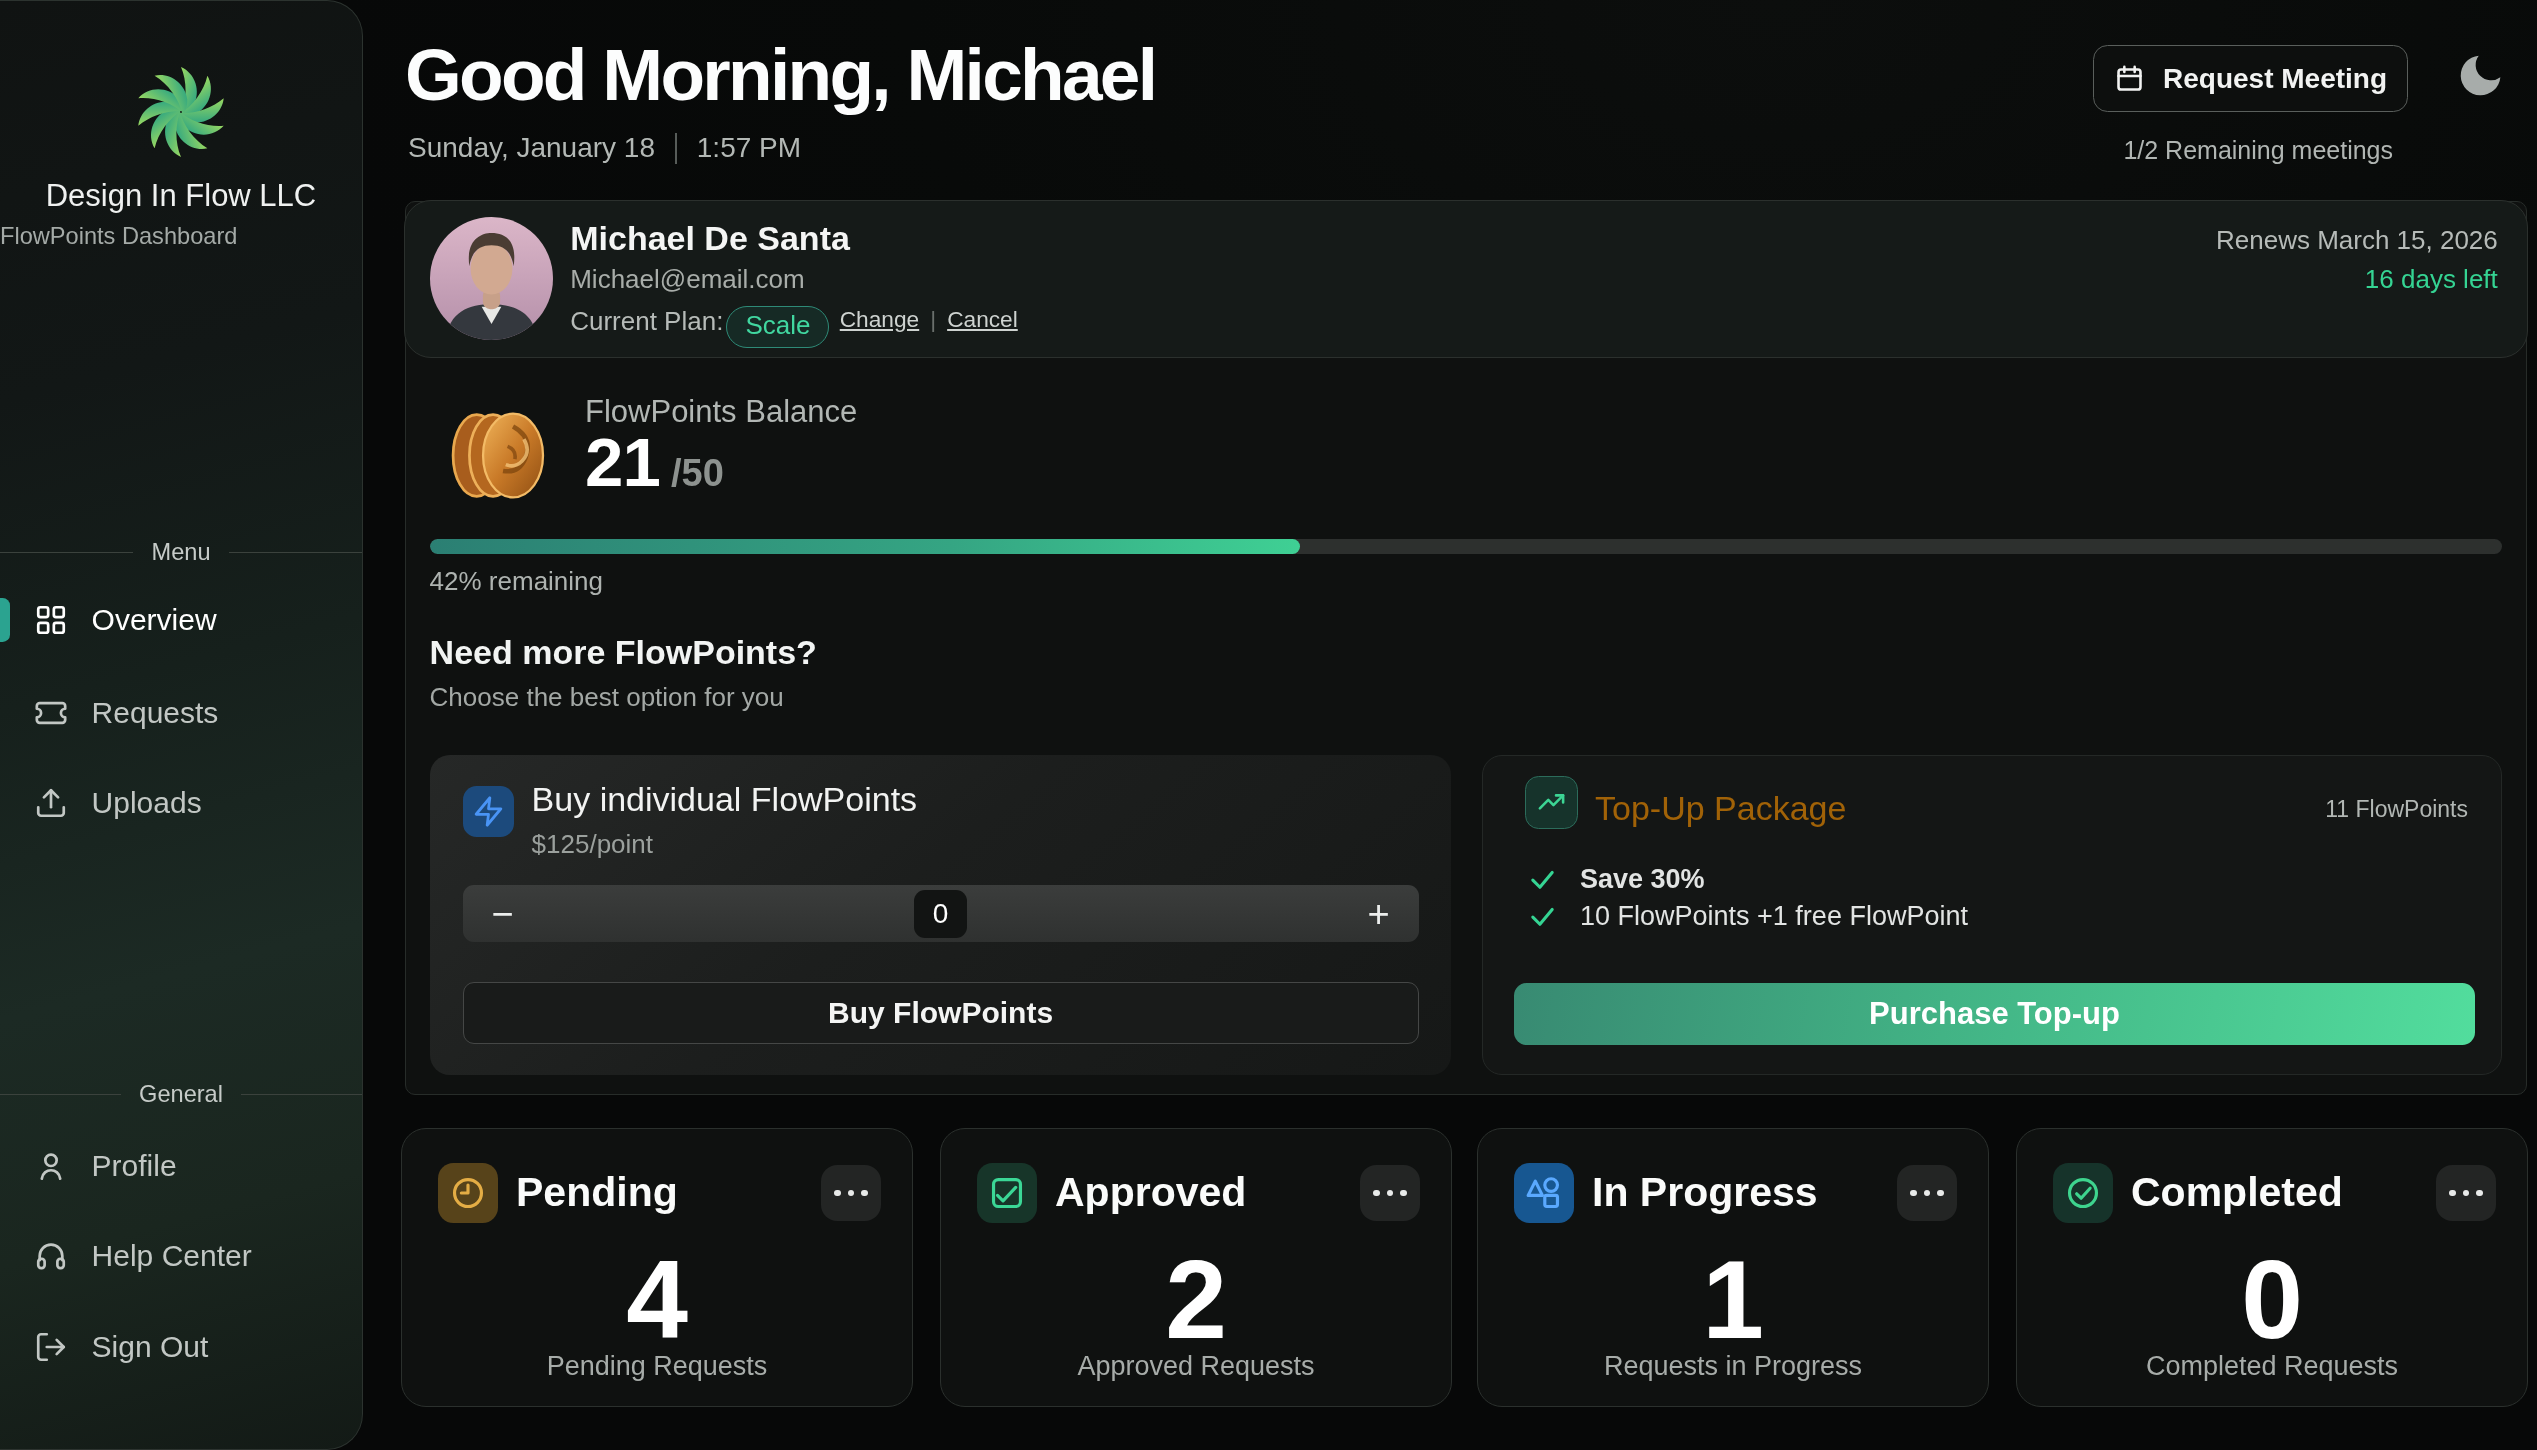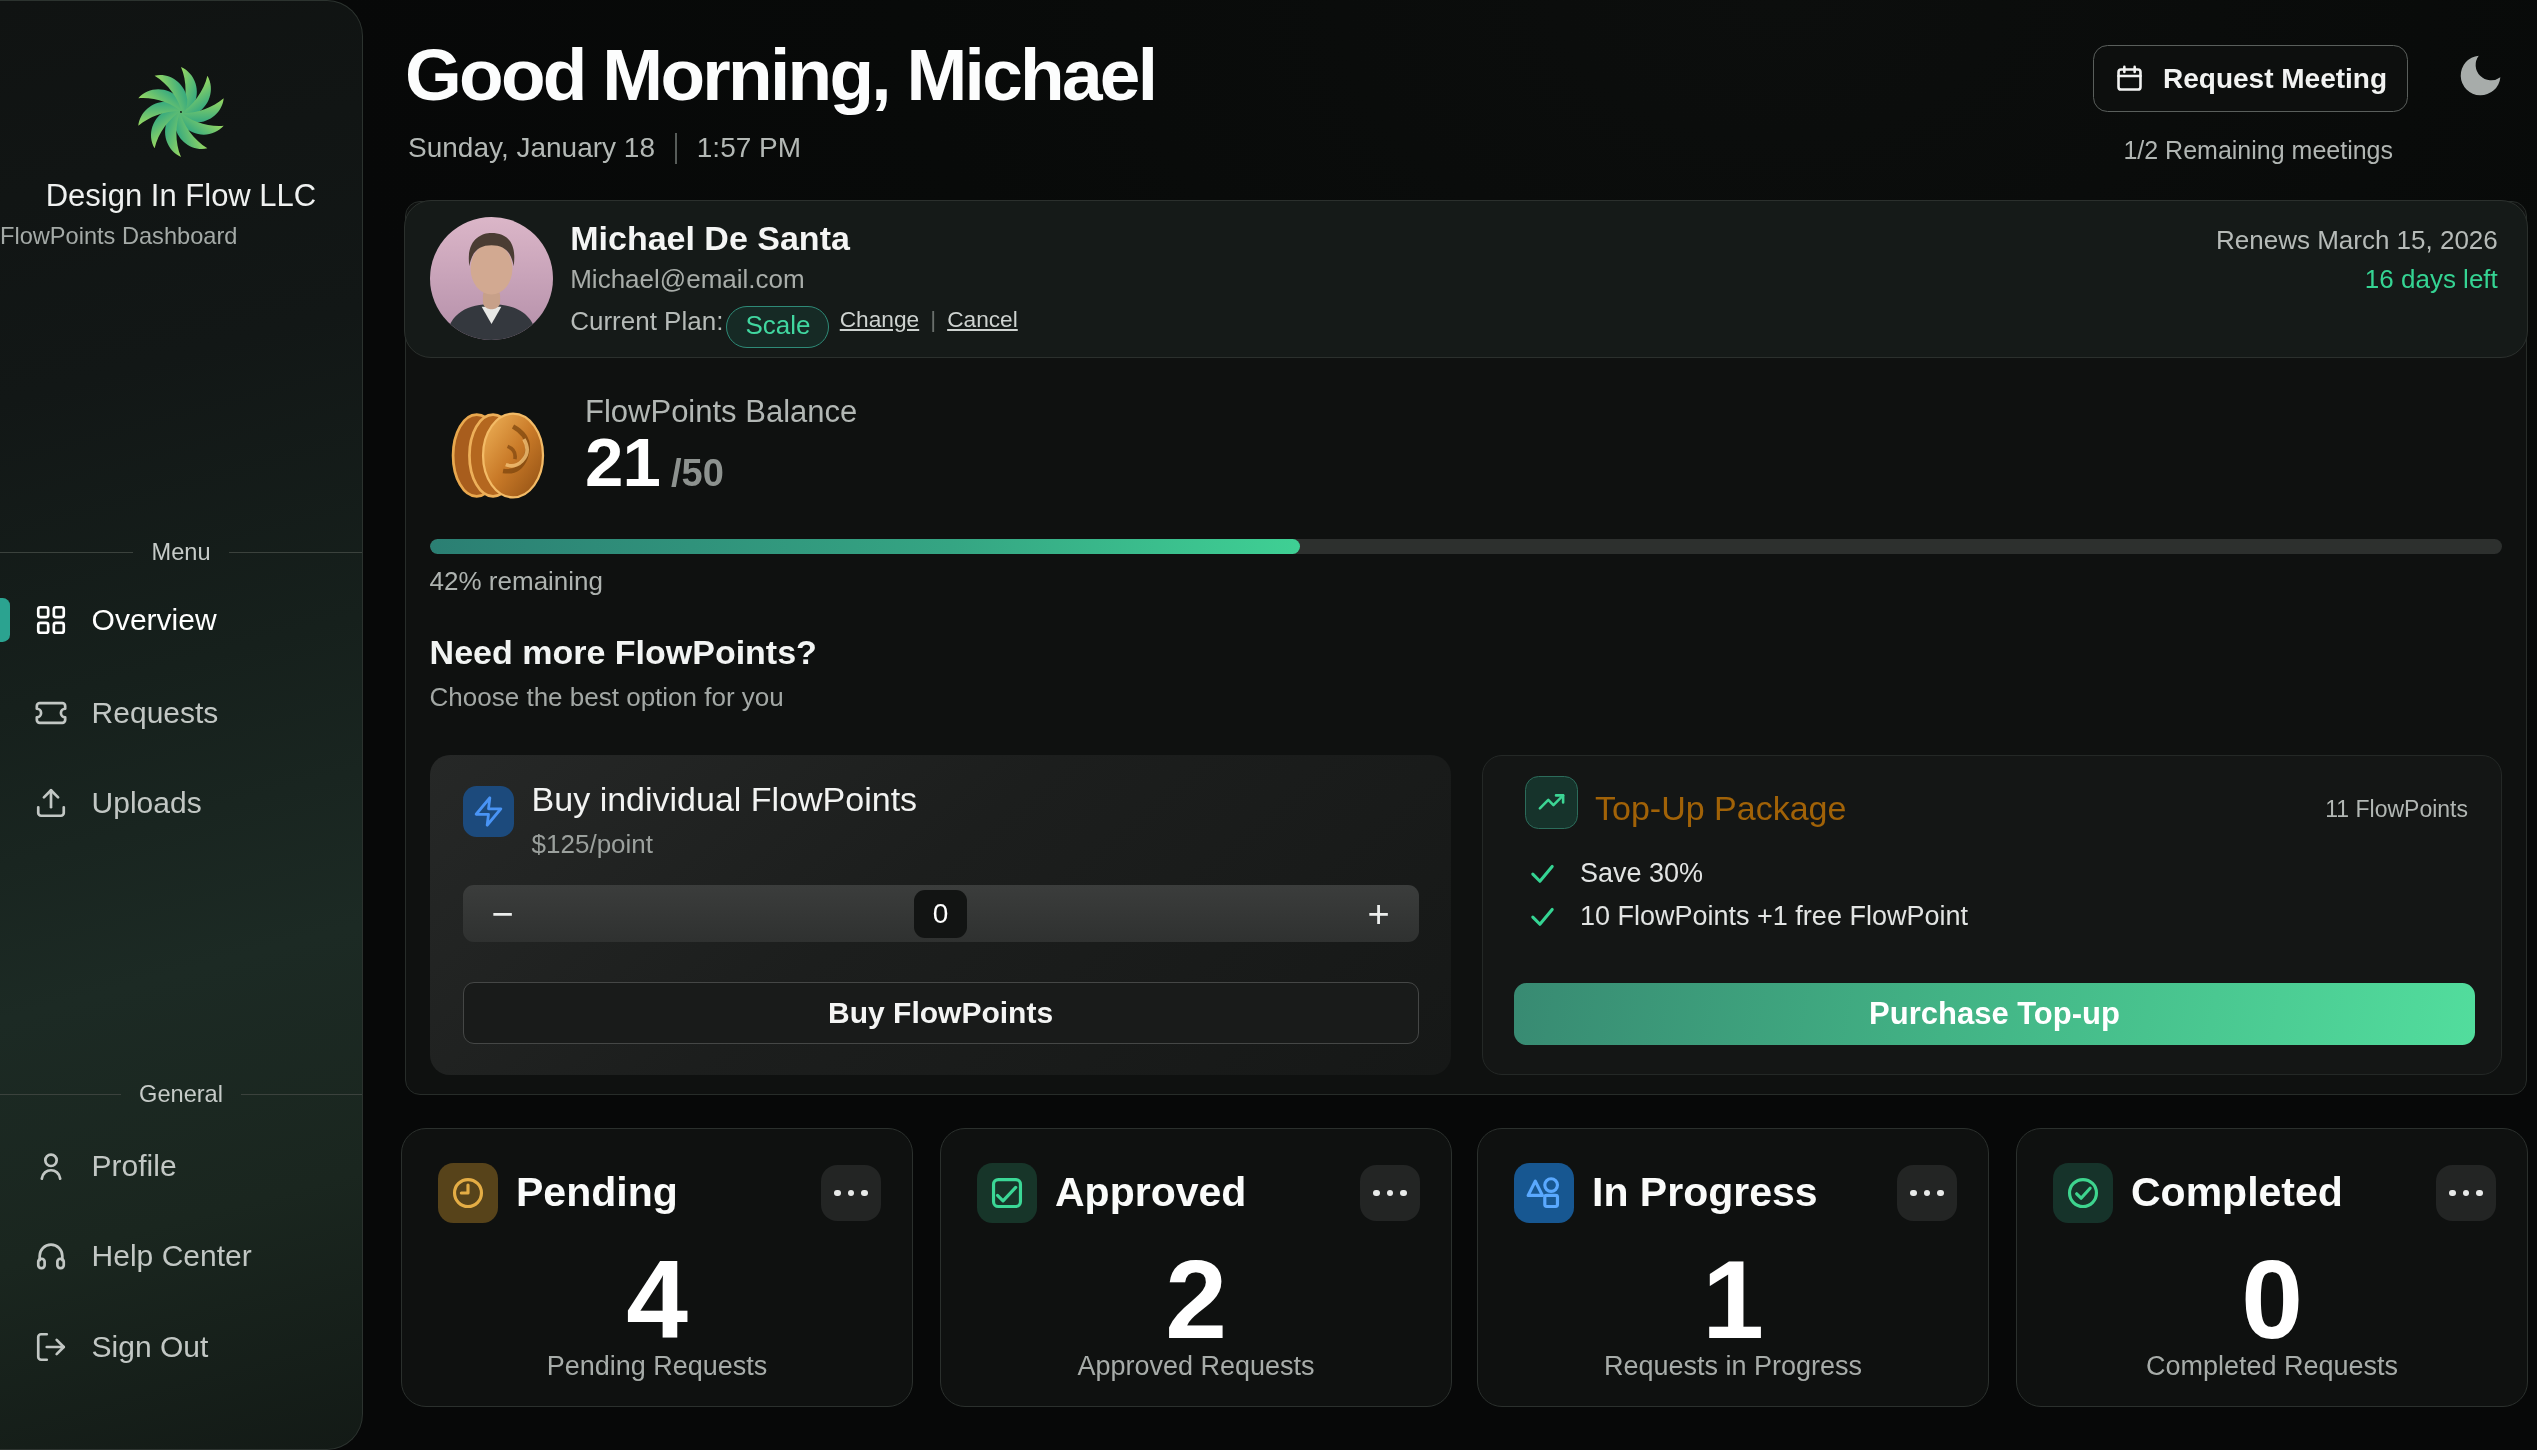--- a/index.html
+++ b/index.html
@@ -48,21 +48,21 @@
     display:flex; align-items:center; justify-content:center; gap:18px;
     font-family:inherit; font-size:28px; font-weight:600; color:#f2f3f2; cursor:pointer;
   }
   .request-btn svg { width:31px; height:31px; stroke:#f2f3f2; fill:none; stroke-width:2; stroke-linecap:round; }
   .moon-btn { position:absolute; left:2454px; top:49px; width:53px; height:53px; background:none; border:none; cursor:pointer; }
   .remaining { position:absolute; right:145px; top:136px; font-size:25px; color:#b1b6b3; }
 
   
   .main-card {
     position:absolute; left:405px; top:201px; width:2122px; height:894px;
-    background:#0f1110; border:1.8px solid #272c29; border-radius:15px;
+    background:#0f1110; border:1.8px solid #272c29; border-radius:10px;
   }
   .profile-card {
     position:absolute; left:-1.8px; top:-1.8px; right:-1.8px; height:158px;
     background:#151a18; border:1.8px solid #2b302d; border-radius:27px;
   }
   .avatar { position:absolute; left:25px; top:15.4px; width:123px; height:123px; border-radius:50%; overflow:hidden; }
   .p-name  { position:absolute; left:165px; top:18px; font-size:34px; font-weight:600; color:#f4f5f4; }
   .p-email { position:absolute; left:165px; top:63px; font-size:26px; color:#a8ada9; }
   .p-plan  { position:absolute; left:165px; top:105px; display:flex; align-items:flex-start; gap:3px; font-size:26px; color:#b6bbb8; }
   .badge {
@@ -118,21 +118,21 @@
   }
   .topup-icon {
     position:absolute; left:42px; top:20px; width:53px; height:53px; border-radius:13.6px;
     background:#16332b; border:1.8px solid #2c6c5b; display:flex; align-items:center; justify-content:center;
   }
   .topup-icon svg { width:31px; height:31px; stroke:#3cd594; fill:none; stroke-width:2; stroke-linecap:round; stroke-linejoin:round; }
   .topup-title { position:absolute; left:112px; top:33px; font-size:34px; color:#a16207; }
   .topup-points { position:absolute; right:33px; top:40px; font-size:23px; color:#b2b7b4; }
   .feat { position:absolute; left:44px; display:flex; align-items:center; gap:22px; font-size:27px; color:#e2e4e3; }
   .feat svg { width:31px; height:31px; stroke:#35d493; fill:none; stroke-width:2.4; stroke-linecap:round; stroke-linejoin:round; }
-  .feat-1 { top:102px; } .feat-2 { top:145px; }
+  .feat-1 { top:108px;font-weight:bold; } .feat-2 { top:145px; }
   .topup-btn {
     position:absolute; left:31px; top:227px; width:961px; height:62px; border-radius:12.7px; border:none;
     background:linear-gradient(100deg,#388a72 0%,#42b385 45%,#52dd9d 100%);
     font-family:inherit; font-size:31px; font-weight:700; color:#ffffff; cursor:pointer;
   }
 
   
   .stat-card {
     position:absolute; top:1128px; width:512px; height:279px;
     background:#0f1110; border:1.8px solid #2b302d; border-radius:25px;

